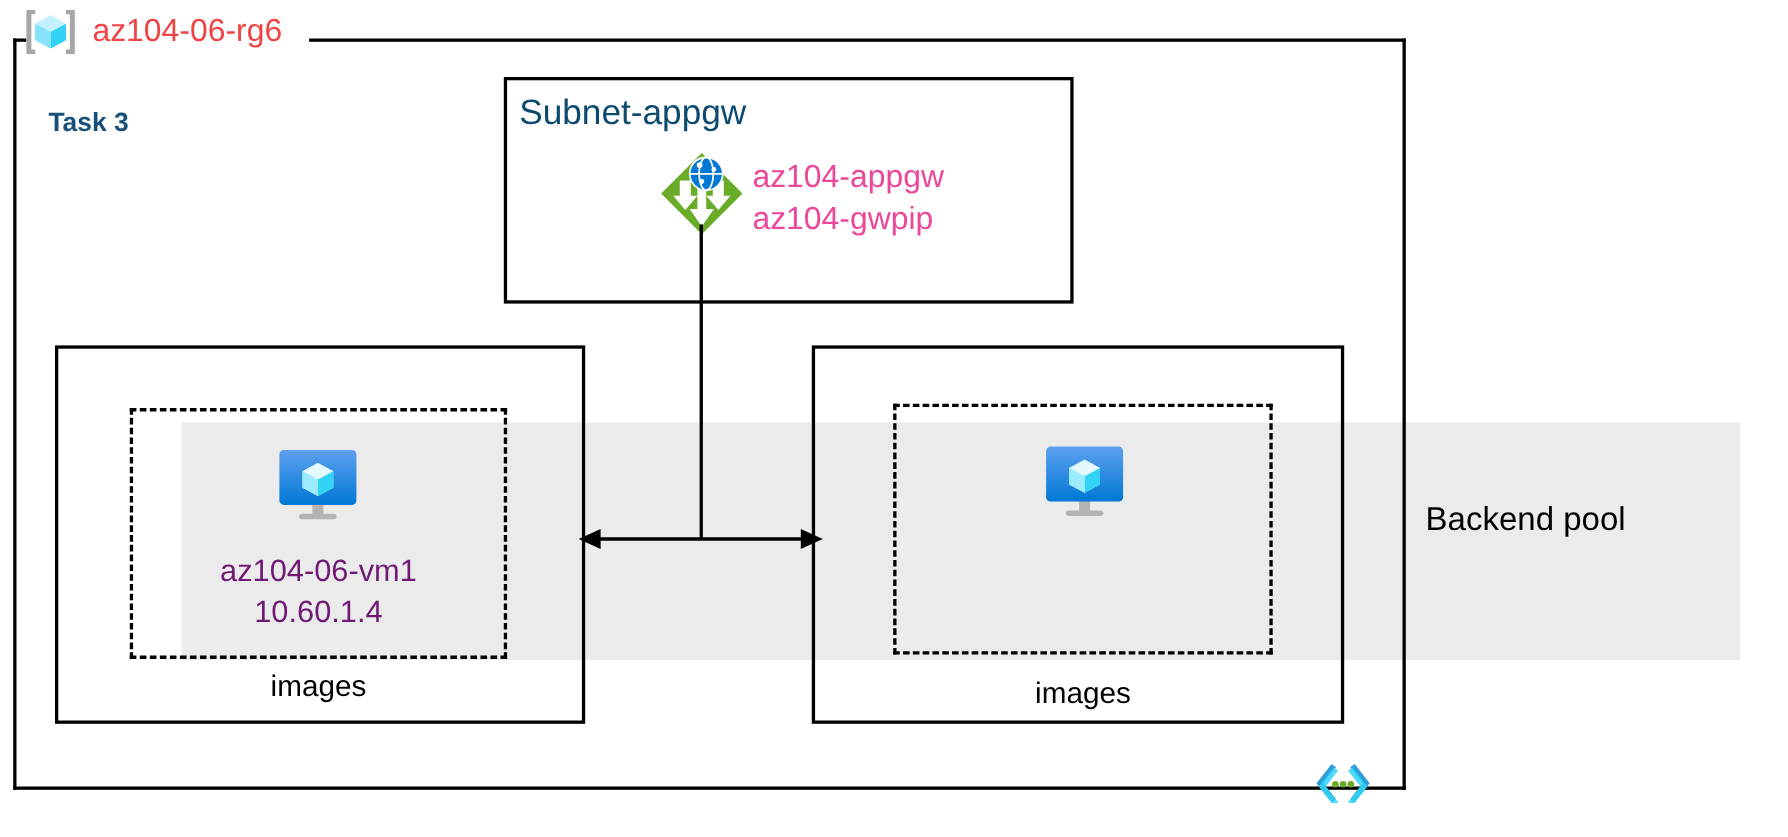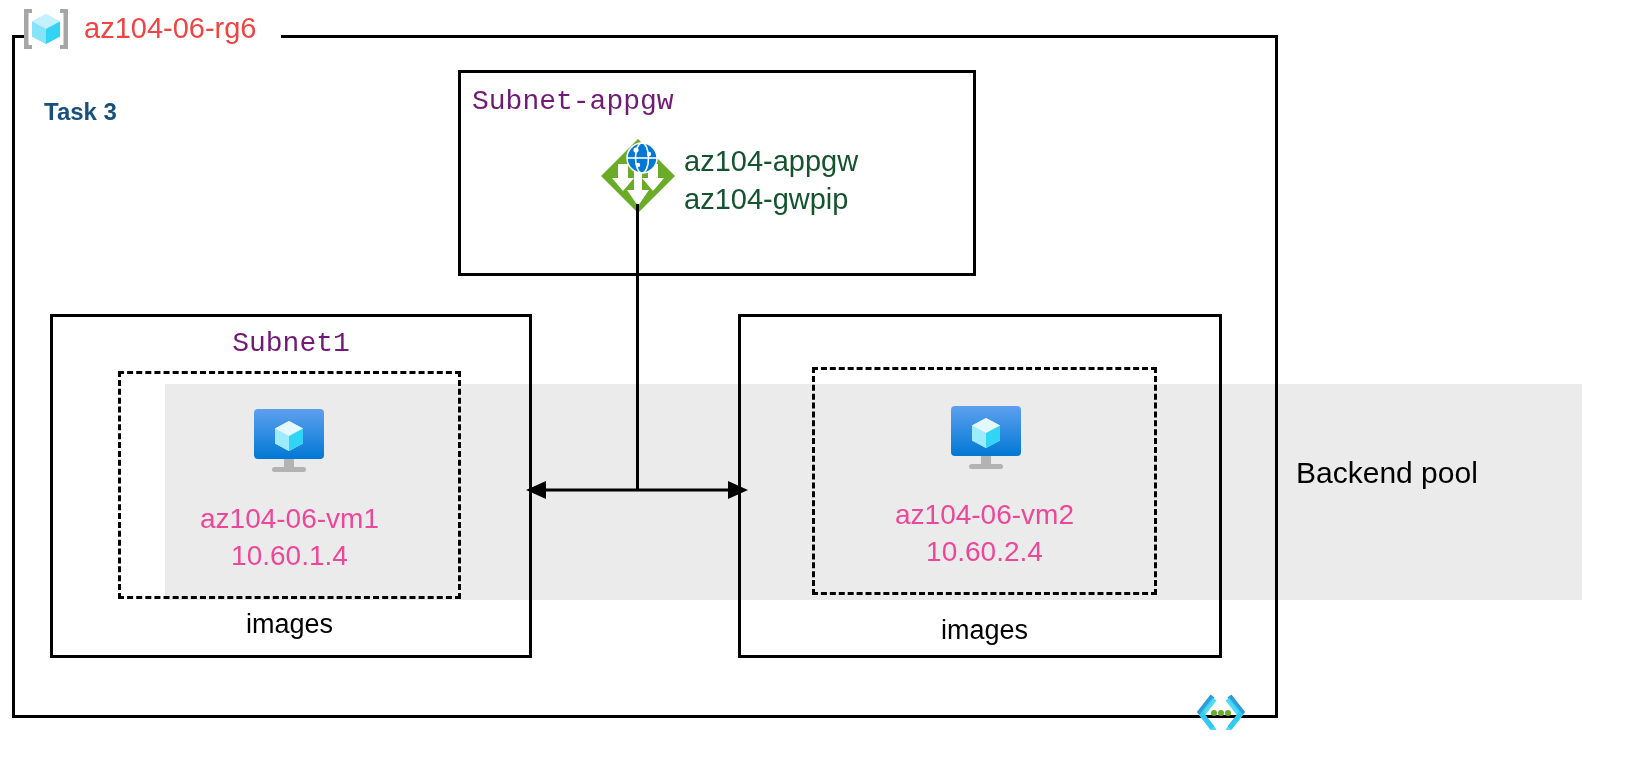--- a/index.html
+++ b/index.html
@@ -98,25 +98,24 @@
     border: 3px solid #000000;
     box-sizing: border-box;
     background: transparent;
   }
   #subnet-appgw-box { left: 458px; top: 70px;  width: 518px; height: 206px; }
   #subnet1-box      { left: 50px;  top: 314px; width: 482px; height: 344px; }
   #subnet2-box      { left: 738px; top: 314px; width: 484px; height: 344px; }
 
   .subnet-title {
     position: absolute;
-    font-size: 28px;
+    font-size: 32px;
     line-height: 36px;
-    color: #701a75;
-    white-space: nowrap;
-    font-family: Liberation Mono, monospace;
+    color: #0c4a6e;
+    white-space: nowrap;
   }
   #subnet-appgw-title { left: 472px; top: 84px; }
   #subnet1-title      { left: 50px;  top: 326px; width: 482px; text-align: center; }
   #subnet2-title      { left: 738px; top: 326px; width: 484px; text-align: center; }
 
   
   .vm-dashed {
     position: absolute;
     border: 3px dashed #000000;
     box-sizing: border-box;
@@ -128,21 +127,21 @@
   
   .vm-icon { position: absolute; width: 78px; height: 72px; }
   #vm1-icon { left: 250px; top: 405px; }
   #vm2-icon { left: 947px; top: 402px; }
 
   
   .vm-text {
     position: absolute;
     font-size: 28px;
     line-height: 37px;
-    color: #ec4899;
+    color: #701a75;
     text-align: center;
     white-space: nowrap;
   }
   #vm1-text { left: 118px; top: 500px; width: 343px; }
   #vm2-text { left: 812px; top: 496px; width: 345px; }
 
   
   .storage-caption {
     position: absolute;
     font-size: 27px;
@@ -158,21 +157,21 @@
   #appgw-icon {
     position: absolute;
     left: 598px; top: 136px;
     width: 80px; height: 80px;
   }
   .appgw-text {
     position: absolute;
     left: 684px; top: 142px;
     font-size: 29px;
     line-height: 38px;
-    color: #14532d;
+    color: #ec4899;
     white-space: nowrap;
   }
 
   
   .conn-vertical {
     position: absolute;
     left: 636px; top: 204px;
     width: 3px; height: 286px;
     background: #000000;
   }
@@ -251,21 +250,20 @@
   <div class="conn-vertical"></div>
   <div id="connector-arrow">
     <svg viewBox="0 0 226 36" width="226" height="36">
       <line x1="18" y1="18" x2="208" y2="18" stroke="#000000" stroke-width="3"></line>
       <path d="M2 18 L22 9 L22 27 Z" fill="#000000"></path>
       <path d="M224 18 L204 9 L204 27 Z" fill="#000000"></path>
     </svg>
   </div>
 
   <div class="subnet-box" id="subnet1-box"></div>
-  <div class="subnet-title" id="subnet1-title">Subnet1</div>
   <div class="vm-dashed" id="vm1-dashed"></div>
 
   <div class="vm-icon" id="vm1-icon">
     <svg viewBox="0 0 78 72" width="78" height="72">
       <defs>
         <linearGradient id="vmGrad1" x1="0" y1="0" x2="0" y2="1">
           <stop offset="0%" stop-color="#5ea0ef"></stop>
           <stop offset="100%" stop-color="#0078d4"></stop>
         </linearGradient>
       </defs>
@@ -300,24 +298,20 @@
       <rect x="34" y="52" width="10" height="12" fill="#b3b3b3"></rect>
       <rect x="22" y="62" width="34" height="5" rx="2.5" fill="#b3b3b3"></rect>
       <rect x="4" y="4" width="70" height="50" rx="4" fill="url(#vmGrad2)"></rect>
       <path d="M39 16 L53 23.5 L53 38.5 L39 46 L25 38.5 L25 23.5 Z" fill="#c3f1ff"></path>
       <path d="M39 16 L53 23.5 L39 31 L25 23.5 Z" fill="#e3f9ff"></path>
       <path d="M39 31 L53 23.5 L53 38.5 L39 46 Z" fill="#32d4f5"></path>
       <path d="M39 31 L25 23.5 L25 38.5 L39 46 Z" fill="#9cebff"></path>
     </svg>
   </div>
 
-  <div class="vm-text" id="vm2-text">
-    <div>az104-06-vm2</div>
-    <div>10.60.2.4</div>
-  </div>
 
   <div class="storage-caption" id="caption-videos">images</div>
 
   <div id="code-icon">
     <svg viewBox="0 0 50 36" width="50" height="36">
       <path d="M15 4 L4 18 L15 32" fill="none" stroke="#2f9bd8" stroke-width="5" stroke-linecap="square"></path>
       <path d="M15 4 L4 18 L15 32" fill="none" stroke="#32d4f5" stroke-width="5" stroke-linecap="square" transform="translate(2,3)" opacity="0.85"></path>
       <path d="M35 4 L46 18 L35 32" fill="none" stroke="#2f9bd8" stroke-width="5" stroke-linecap="square"></path>
       <path d="M35 4 L46 18 L35 32" fill="none" stroke="#32d4f5" stroke-width="5" stroke-linecap="square" transform="translate(-2,3)" opacity="0.85"></path>
       <circle cx="18" cy="19" r="3" fill="#6aab28"></circle>

